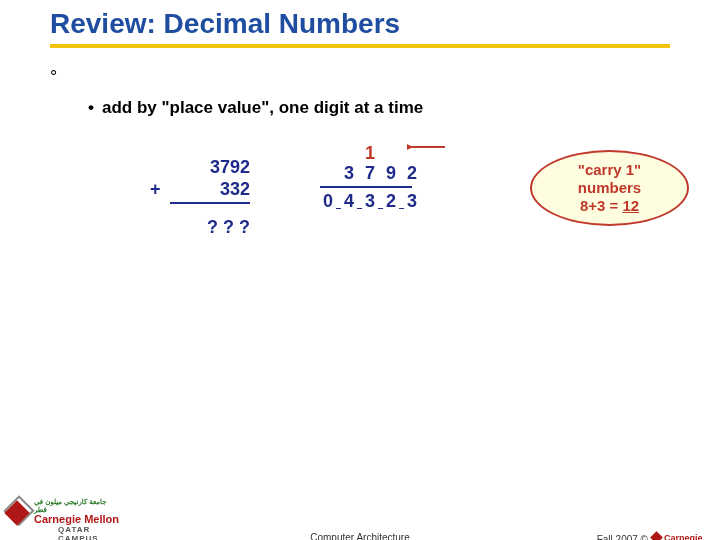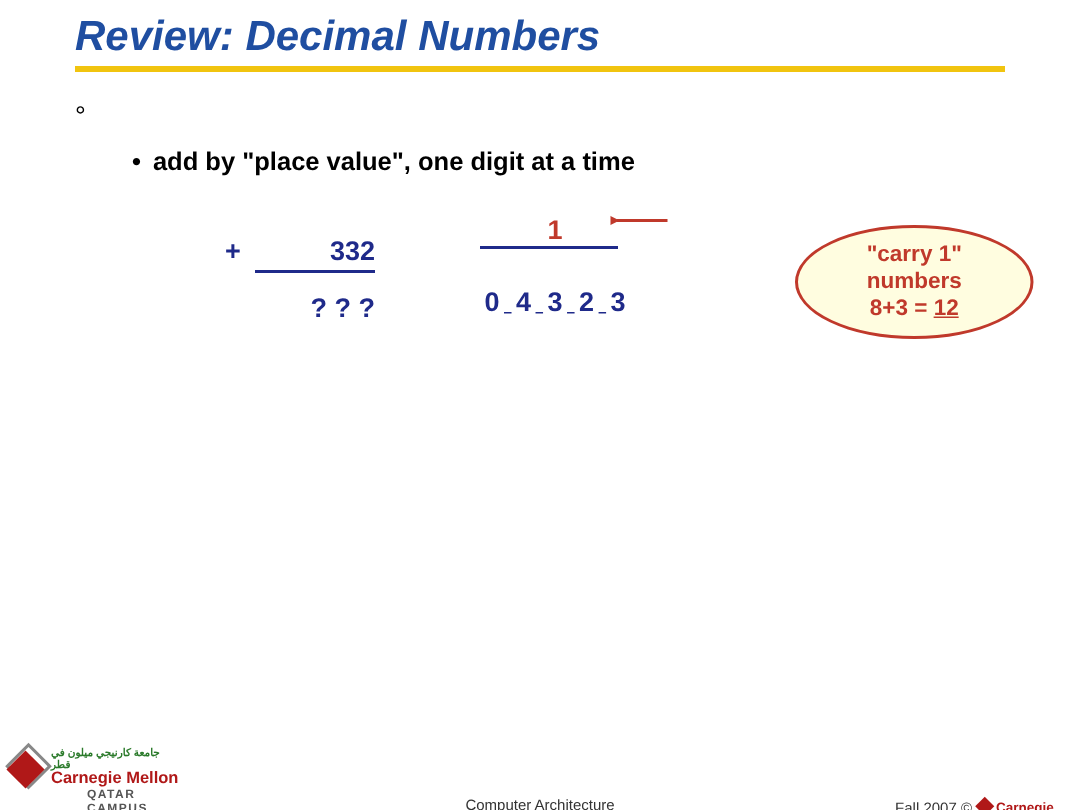--- a/index.html
+++ b/index.html
@@ -12,21 +12,20 @@
     position: relative;
     overflow: hidden;
   }
   .title-bar {
     padding: 8px 0 0 50px;
   }
   .title {
     color: #1f4ea1;
     font-size: 28px;
     font-weight: bold;
-    font-style: italic;
   }
   .title-underline {
     height: 4px;
     background: #f1c40f;
     margin: 4px 50px 0 50px;
   }
   .content {
     padding: 18px 50px 0 50px;
   }
   .bullet-row {
@@ -81,21 +80,21 @@
     position: absolute;
     left: 45px;
     top: -2px;
   }
   .arrow svg { display:block; }
   .hr2 {
     border-top: 2px solid #1f2a8a;
     margin-top: 2px;
     width: 92px;
   }
-  .result-row { margin-top: 24px; text-decoration: underline; }
+  .result-row { margin-top: 2px; text-decoration: underline; }
 
   .callout {
     position: absolute;
     left: 480px;
     top: 8px;
     width: 155px;
     height: 72px;
     background: #fffde0;
     border: 2px solid #c0392b;
     border-radius: 50%;
@@ -178,20 +177,21 @@
     <span class="deg">°</span>
   </div>
   <div class="sub-bullet">
     <span>•</span>
     <span>add by "place value", one digit at a time</span>
   </div>
 
   <div class="math-area">
 
     <div class="col col1">
+      <div>3792</div>
       <div>
         <span style="float:left">+</span>
         <span>332</span>
       </div>
       <div class="hr1"></div>
       <div class="qmarks">? ? ?</div>
     </div>
 
     <div class="col col2">
       <div class="carry-row">
@@ -206,20 +206,27 @@
                   <path d="M6,0 L0,3 L6,6 Z" fill="#c0392b"></path>
                 </marker>
               </defs>
               <line x1="38" y1="7" x2="4" y2="7" stroke="#c0392b" stroke-width="2" marker-end="url(#ah)"></line>
             </svg>
           </span>
         </span>
         <span class="dcell"></span>
         <span class="dcell"></span>
       </div>
+      <div>
+        <span class="dcell"></span>
+        <span class="dcell">3</span>
+        <span class="dcell">7</span>
+        <span class="dcell">9</span>
+        <span class="dcell">2</span>
+      </div>
       <div class="hr2"></div>
       <div class="result-row">
         <span class="dcell">0</span>
         <span class="dcell">4</span>
         <span class="dcell">3</span>
         <span class="dcell">2</span>
         <span class="dcell">3</span>
       </div>
     </div>
 

